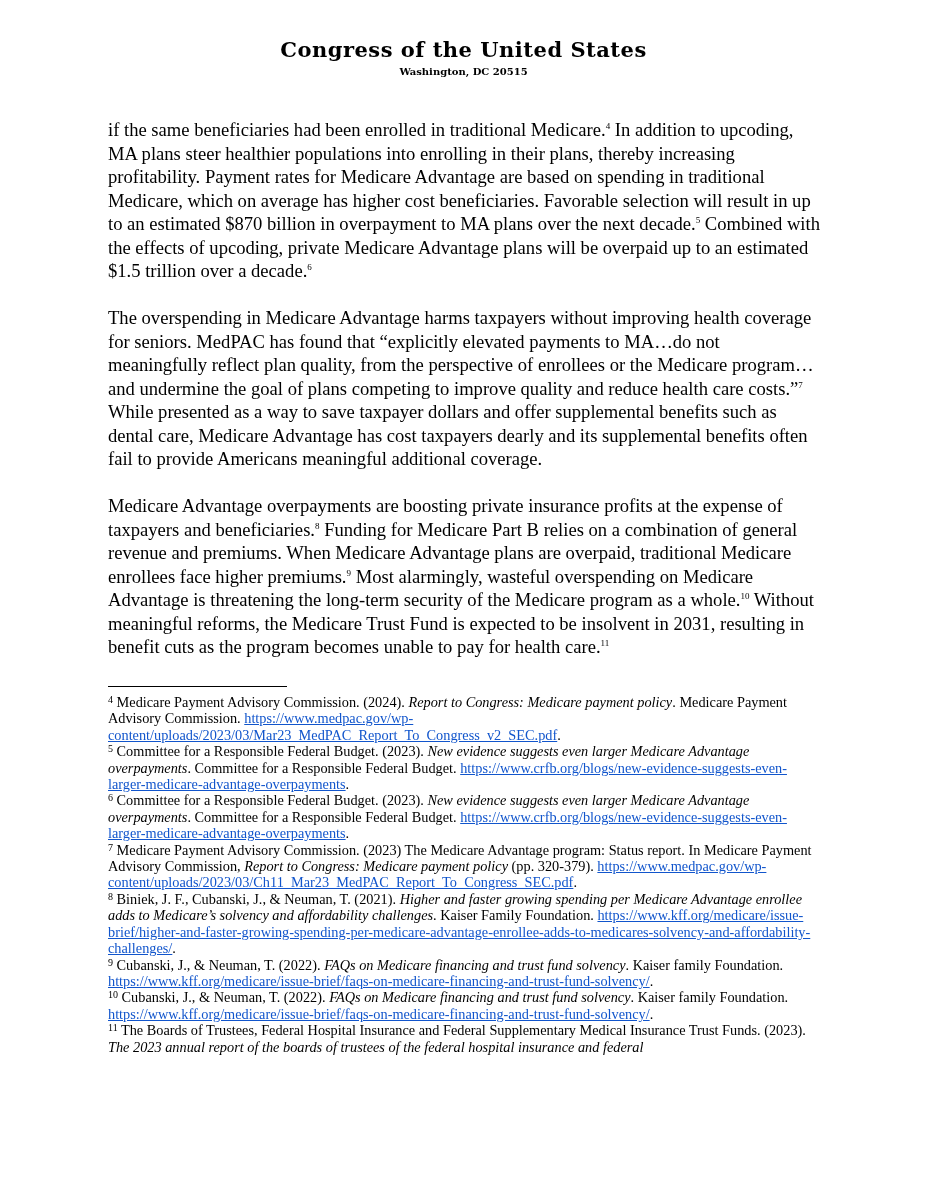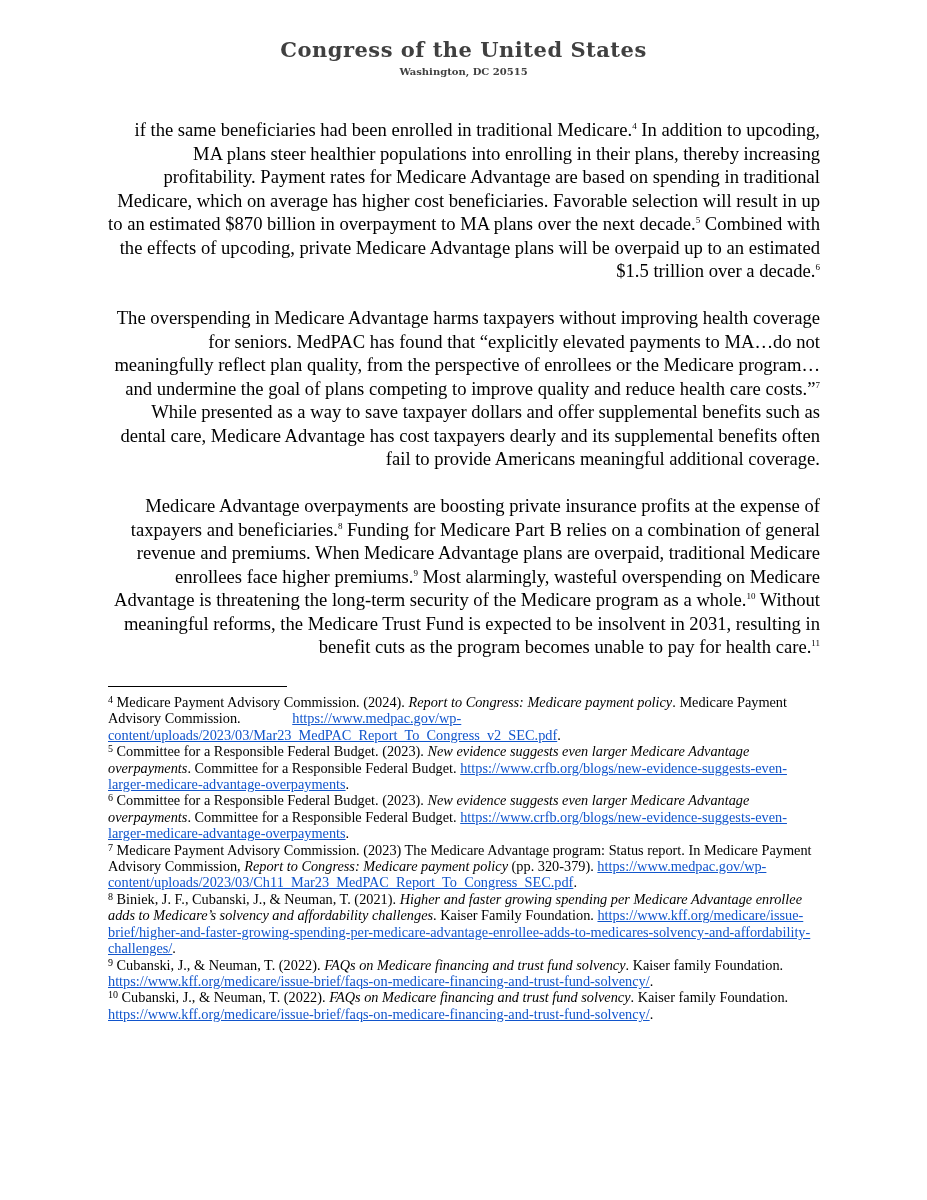--- a/index.html
+++ b/index.html
@@ -1,22 +1,22 @@
 <!DOCTYPE html>
 <html><head>
 <meta charset="utf-8">
 <style>
   html, body { margin: 0; padding: 0; background: #ffffff; }
   body { width: 927px; height: 1200px; position: relative; overflow: hidden; }
   .page { position: absolute; left: 0; top: 0; width: 927px; height: 1200px; background: #fff; }
-  .letterhead { position: absolute; left: 0; top: 38px; width: 927px; text-align: center; color: #404040; font-family: "DejaVu Serif", serif; }
+  .letterhead { position: absolute; left: 0; top: 38px; width: 927px; text-align: center; color: #000000; font-family: "DejaVu Serif", serif; }
   .lh-title { font-size: 21px; font-weight: bold; letter-spacing: 0.5px; line-height: 24px; }
   .lh-sub { font-size: 10px; font-weight: bold; line-height: 18px; margin-top: 1px; }
   .body-text { position: absolute; left: 108px; top: 118px; width: 712px; font-family: "Liberation Serif", serif; font-size: 18.6px; line-height: 23.5px; color: #000; }
-  .body-text p { margin: 0 0 23.5px 0; text-align: right; }
+  .body-text p { margin: 0 0 23.5px 0; }
   sup { font-size: 9px; line-height: 0; vertical-align: 7px; }
   .rule { position: absolute; left: 108px; top: 686px; width: 179px; height: 1px; background: #000; }
   .footnotes { position: absolute; left: 108px; top: 694px; width: 712px; font-family: "Liberation Serif", serif; font-size: 14.3px; line-height: 16.4px; color: #000; }
   .fn { margin: 0; }
   .fn sup { font-size: 10px; vertical-align: 4px; }
   .fn a { color: #1155cc; text-decoration: underline; }
   .fn i { }
 </style>
 </head>
 <body>
@@ -29,21 +29,22 @@
 
   <div class="body-text" id="body-text">
       <p><span>if the same beneficiaries had been enrolled in traditional Medicare.</span><sup>4</sup><span> In addition to upcoding, MA plans steer healthier populations into enrolling in their plans, thereby increasing profitability. Payment rates for Medicare Advantage are based on spending in traditional Medicare, which on average has higher cost beneficiaries. Favorable selection will result in up to an estimated $870 billion in overpayment to MA plans over the next decade.</span><sup>5</sup><span> Combined with the effects of upcoding, private Medicare Advantage plans will be overpaid up to an estimated $1.5 trillion over a decade.</span><sup>6</sup></p>
       <p><span>The overspending in Medicare Advantage harms taxpayers without improving health coverage for seniors. MedPAC has found that “explicitly elevated payments to MA…do not meaningfully reflect plan quality, from the perspective of enrollees or the Medicare program…and undermine the goal of plans competing to improve quality and reduce health care costs.”</span><sup>7</sup><span> While presented as a way to save taxpayer dollars and offer supplemental benefits such as dental care, Medicare Advantage has cost taxpayers dearly and its supplemental benefits often fail to provide Americans meaningful additional coverage.</span></p>
       <p><span>Medicare Advantage overpayments are boosting private insurance profits at the expense of taxpayers and beneficiaries.</span><sup>8</sup><span> Funding for Medicare Part B relies on a combination of general revenue and premiums. When Medicare Advantage plans are overpaid, traditional Medicare enrollees face higher premiums.</span><sup>9</sup><span> Most alarmingly, wasteful overspending on Medicare Advantage is threatening the long-term security of the Medicare program as a whole.</span><sup>10</sup><span> Without meaningful reforms, the Medicare Trust Fund is expected to be insolvent in 2031, resulting in benefit cuts as the program becomes unable to pay for health care.</span><sup>11</sup></p>
     </div>
 
   <div class="rule"></div>
 
   <div class="footnotes" id="footnotes">
-      <div class="fn"><sup>4</sup><span> Medicare Payment Advisory Commission. (2024). </span><i>Report to Congress: Medicare payment policy</i><span>. Medicare Payment Advisory Commission. </span><a style="color: rgb(17, 85, 204); margin-left: 48px;">https://www.medpac.gov/wp-content/uploads/2023/03/Mar23_MedPAC_Report_To_Congress_v2_SEC.pdf</a><span>.</span></div>
+      <div class="fn"><sup>4</sup><span> Medicare Payment Advisory Commission. (2024). </span><i>Report to Congress: Medicare payment policy</i><span>. Medicare Payment Advisory Commission. </span><a style="color: rgb(17, 85, 204);">https://www.medpac.gov/wp-content/uploads/2023/03/Mar23_MedPAC_Report_To_Congress_v2_SEC.pdf</a><span>.</span></div>
       <div class="fn"><sup>5</sup><span> Committee for a Responsible Federal Budget. (2023). </span><i>New evidence suggests even larger Medicare Advantage overpayments</i><span>. Committee for a Responsible Federal Budget. </span><a style="color: rgb(17, 85, 204);">https://www.crfb.org/blogs/new-evidence-suggests-even-larger-medicare-advantage-overpayments</a><span>.</span></div>
       <div class="fn"><sup>6</sup><span> Committee for a Responsible Federal Budget. (2023). </span><i>New evidence suggests even larger Medicare Advantage overpayments</i><span>. Committee for a Responsible Federal Budget. </span><a style="color: rgb(17, 85, 204);">https://www.crfb.org/blogs/new-evidence-suggests-even-larger-medicare-advantage-overpayments</a><span>.</span></div>
       <div class="fn"><sup>7</sup><span> Medicare Payment Advisory Commission. (2023) The Medicare Advantage program: Status report. In Medicare Payment Advisory Commission, </span><i>Report to Congress: Medicare payment policy</i><span> (pp. 320-379). </span><a style="color: rgb(17, 85, 204);">https://www.medpac.gov/wp-content/uploads/2023/03/Ch11_Mar23_MedPAC_Report_To_Congress_SEC.pdf</a><span>.</span></div>
       <div class="fn"><sup>8</sup><span> Biniek, J. F., Cubanski, J., &amp; Neuman, T. (2021). </span><i>Higher and faster growing spending per Medicare Advantage enrollee adds to Medicare’s solvency and affordability challenges</i><span>. Kaiser Family Foundation. </span><a style="color: rgb(17, 85, 204);">https://www.kff.org/medicare/issue-brief/higher-and-faster-growing-spending-per-medicare-advantage-enrollee-adds-to-medicares-solvency-and-affordability-challenges/</a><span>.</span></div>
       <div class="fn"><sup>9</sup><span> Cubanski, J., &amp; Neuman, T. (2022). </span><i>FAQs on Medicare financing and trust fund solvency</i><span>. Kaiser family Foundation. </span><a style="color: rgb(17, 85, 204);">https://www.kff.org/medicare/issue-brief/faqs-on-medicare-financing-and-trust-fund-solvency/</a><span>.</span></div>
       <div class="fn"><sup>10</sup><span> Cubanski, J., &amp; Neuman, T. (2022). </span><i>FAQs on Medicare financing and trust fund solvency</i><span>. Kaiser family Foundation. </span><a style="color: rgb(17, 85, 204);">https://www.kff.org/medicare/issue-brief/faqs-on-medicare-financing-and-trust-fund-solvency/</a><span>.</span></div>
+      <div class="fn"><sup>11</sup><span> The Boards of Trustees, Federal Hospital Insurance and Federal Supplementary Medical Insurance Trust Funds. (2023). </span><i>The 2023 annual report of the boards of trustees of the federal hospital insurance and federal</i></div>
     </div>
 </div>
 
 </body></html>

